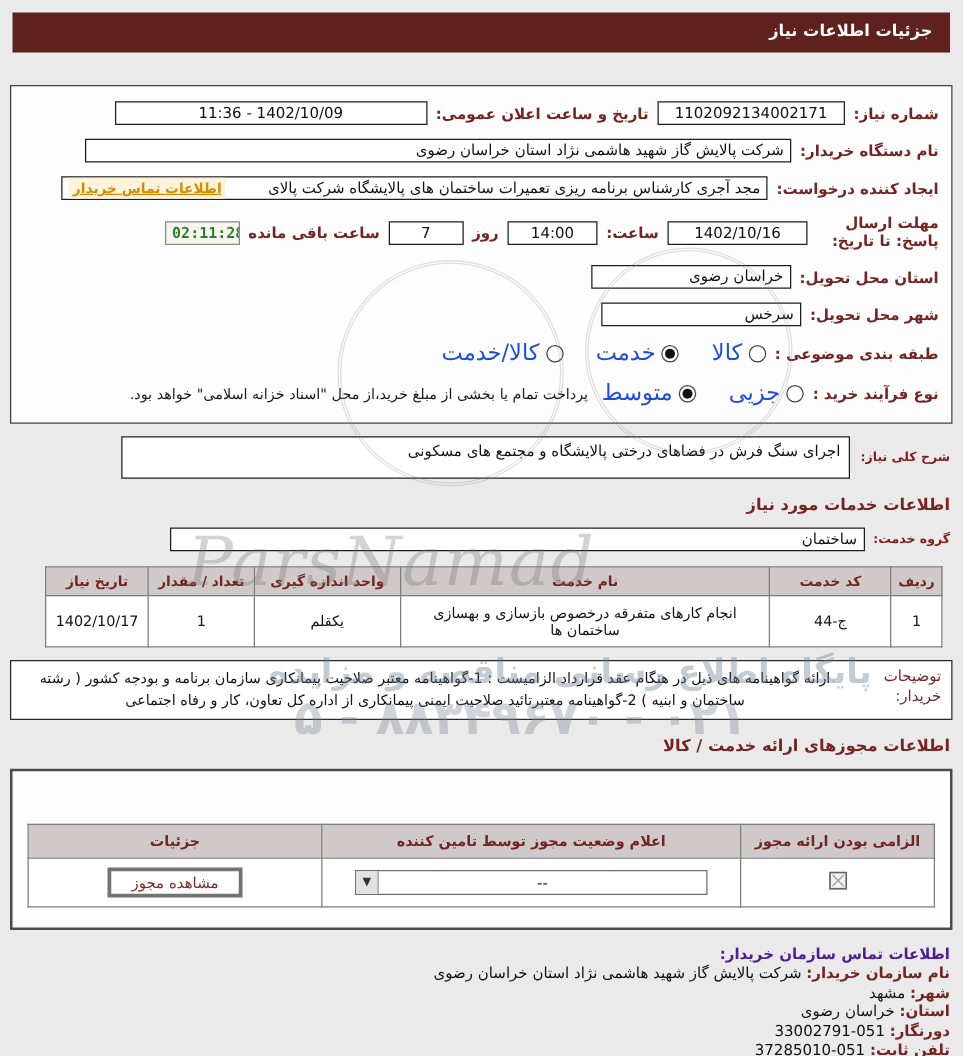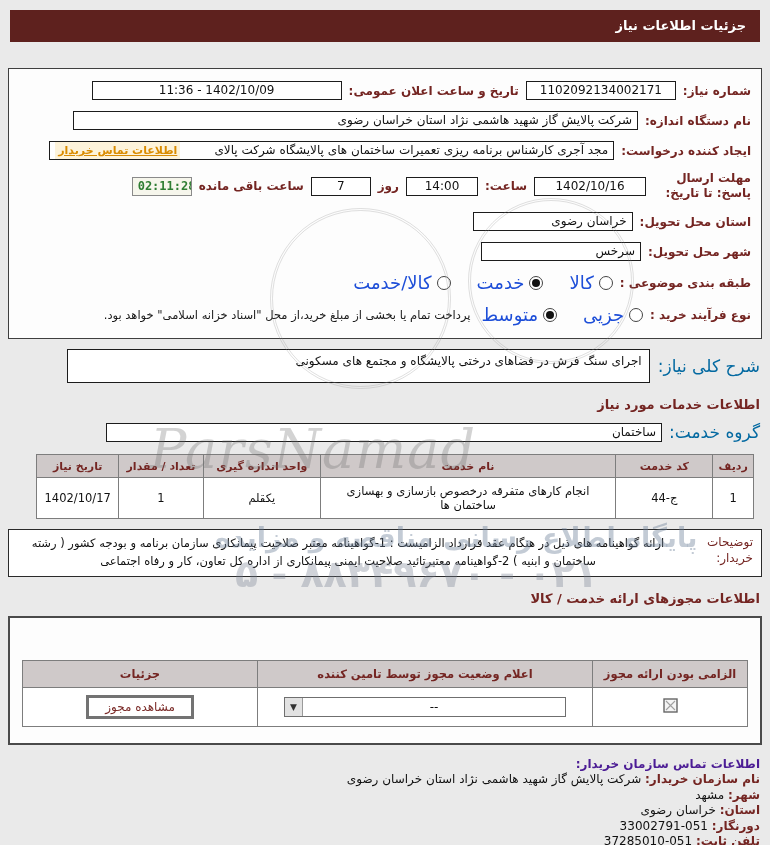--- a/index.html
+++ b/index.html
@@ -25,21 +25,21 @@
   .timer{color:#2e7d32;background:#f6f6ec;border-color:#8a8a8a;font-weight:bold;
     font-family:"DejaVu Sans Mono",monospace;font-size:12px}
   .ropts{display:flex;gap:26px;align-items:center}
   .ropt{display:inline-flex;align-items:center;gap:5px;cursor:pointer}
   .radio{width:12px;height:12px;border:1px solid #444;border-radius:50%;
     background:#fff;display:inline-block;position:relative;flex:none}
   .radio.selected::after{content:"";position:absolute;inset:2px;background:#111;border-radius:50%}
   .rlbl{font-size:18px;color:#1d4ed8}
   .note{font-size:11.5px;color:#1a1a1a;white-space:nowrap;margin-right:4px}
   .descrow{display:flex;align-items:center;gap:8px;margin:10px 10px 0}
-  .slbl{color:#0369a1;font-weight:normal;font-size:17px;white-space:nowrap}
+  .slbl{color:#7f1d1d;font-weight:bold;font-size:10px;white-space:nowrap}
   .descbox{width:583px;border:1px solid #1c1c1c;background:#fff;height:34px;
     line-height:22px;padding:0 7px;font-size:12px;box-sizing:border-box;white-space:nowrap;overflow:hidden}
   .sectitle{margin:14px 10px 10px;color:#742522;font-weight:bold;font-size:13px}
   .grouprow{margin:0 10px 12px}
   .gbox{width:556px}
   table.svc{border-collapse:collapse;margin:0 16px 10px 36px;width:718px;font-size:11.5px}
   .svc th{background:#cfc9c9;color:#742522;font-weight:bold;border:1px solid #7d7d7d;
     height:22px;padding:0 3px;font-size:11px}
   .svc td{background:#fff;border:1px solid #7d7d7d;text-align:center;padding:3px 4px;height:34px}
   .notesbox{margin:0 8px;border:1px solid #2a2a2a;background:#fff;padding:5px 8px;
@@ -84,21 +84,21 @@
 <div class="formbox">
 
   <div class="frow">
     <span class="lbl">شماره نیاز:</span>
     <div class="ibox num w150">1102092134002171</div>
     <span class="lbl">تاریخ و ساعت اعلان عمومی:</span>
     <div class="ibox num w250">11:36 - 1402/10/09</div>
   </div>
 
   <div class="frow">
-    <span class="lbl">نام دستگاه اندازه:</span>
+    <span class="lbl">نام دستگاه خریدار:</span>
     <div class="ibox wide">شرکت پالایش گاز شهید هاشمی نژاد استان خراسان رضوی</div>
   </div>
 
   <div class="frow">
     <span class="lbl">ایجاد کننده درخواست:</span>
     <div class="ibox wide withlink">
       <span>مجد آجری کارشناس برنامه ریزی تعمیرات ساختمان های پالایشگاه شرکت پالای</span>
       <span class="linkorange">اطلاعات تماس خریدار</span>
     </div>
   </div>

